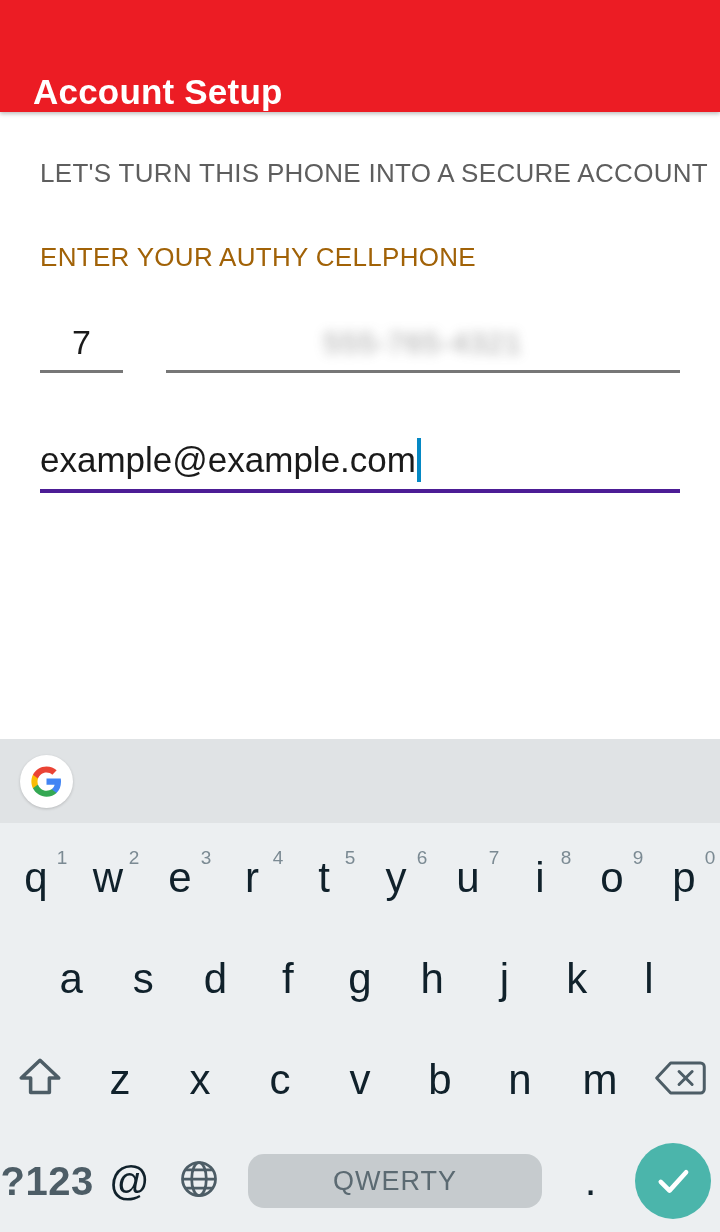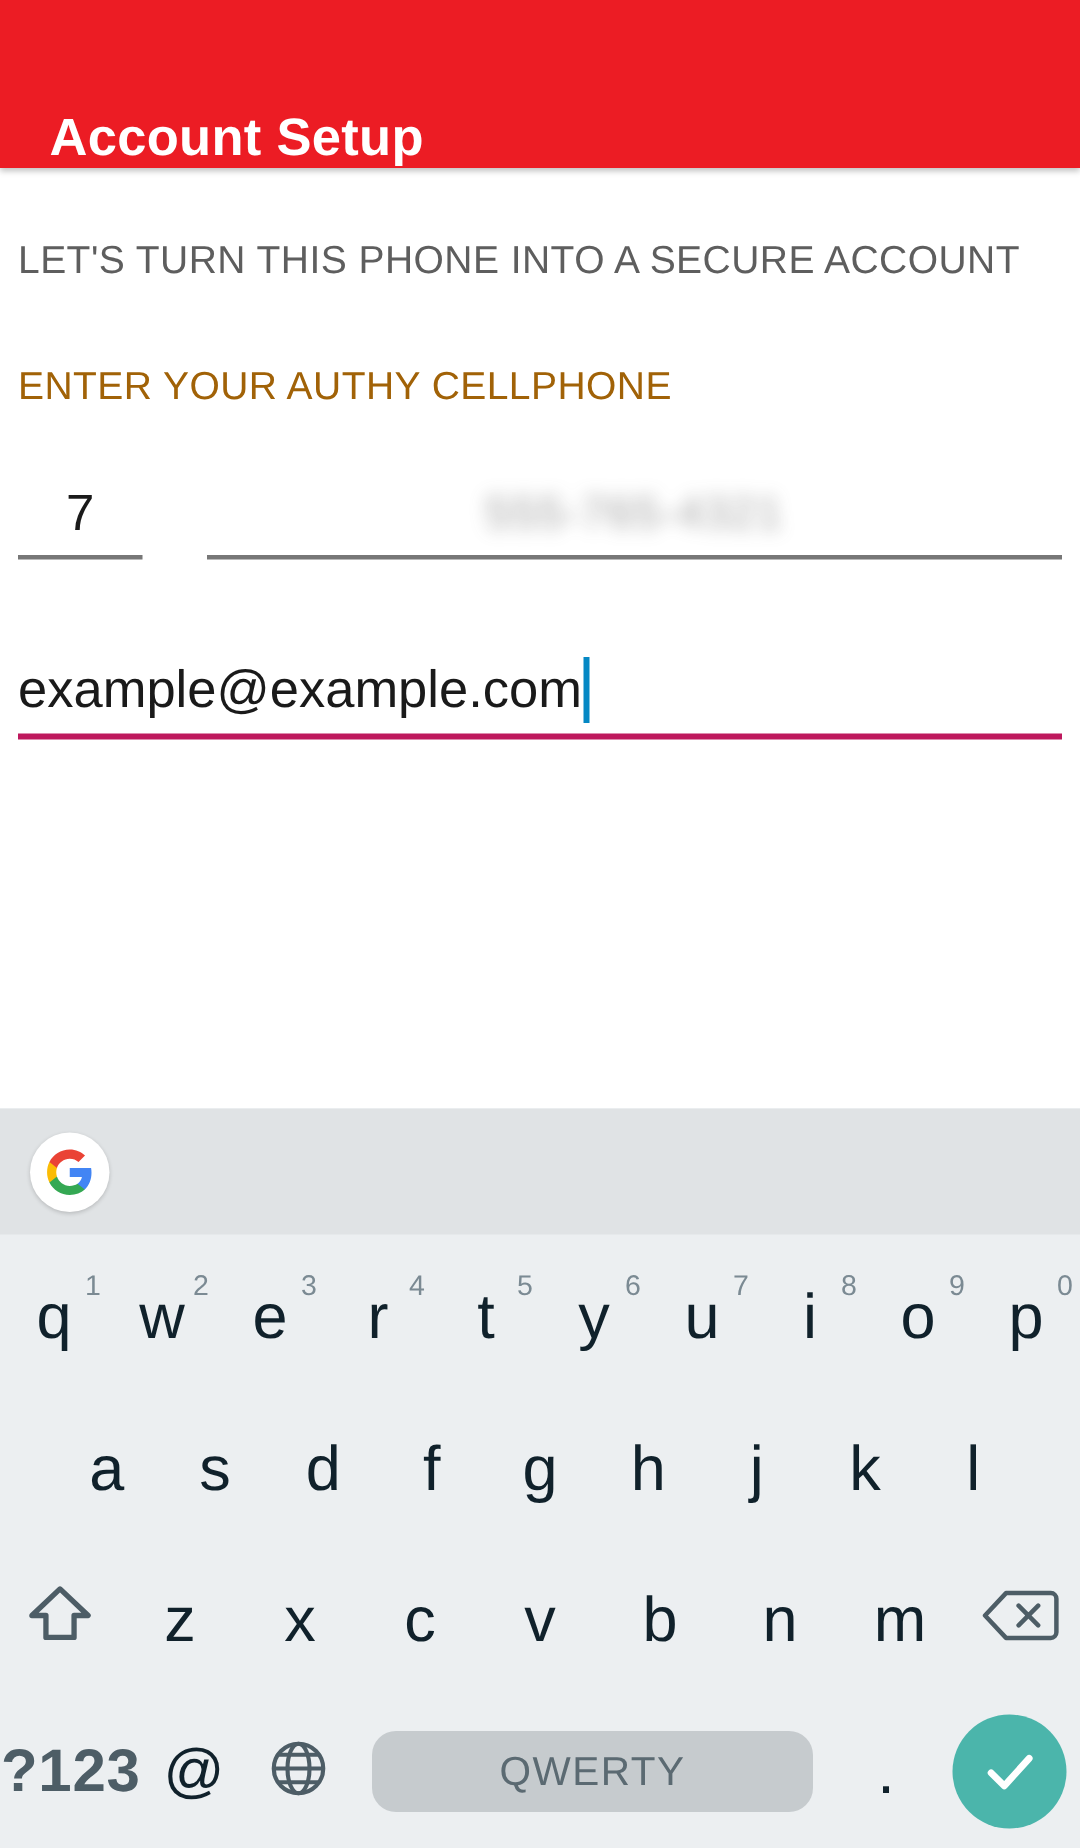--- a/index.html
+++ b/index.html
@@ -29,21 +29,21 @@
   }
   .appbar-title {
     color: #ffffff;
     font-size: 35px;
     font-weight: bold;
     letter-spacing: 0.2px;
   }
 
   
   .content {
-    padding: 0 12px;
+    padding: 0 40px;
     box-sizing: border-box;
     background: #ffffff;
     height: 620px;
   }
   .headline {
     font-size: 26px;
     color: #5e5e5e;
     letter-spacing: 0.3px;
     padding-top: 46px;
     white-space: nowrap;
@@ -89,21 +89,21 @@
     font-size: 30px;
     color: #555555;
     letter-spacing: 1px;
     filter: blur(6px);
     opacity: 0.55;
   }
 
   
   .email-field {
     margin-top: 58px;
-    border-bottom: 4px solid #be185d;
+    border-bottom: 4px solid #4c1d95;
     height: 62px;
     display: flex;
     align-items: center;
     box-sizing: border-box;
     position: relative;
   }
   .email-value {
     font-size: 35px;
     color: #1a1a1a;
   }

